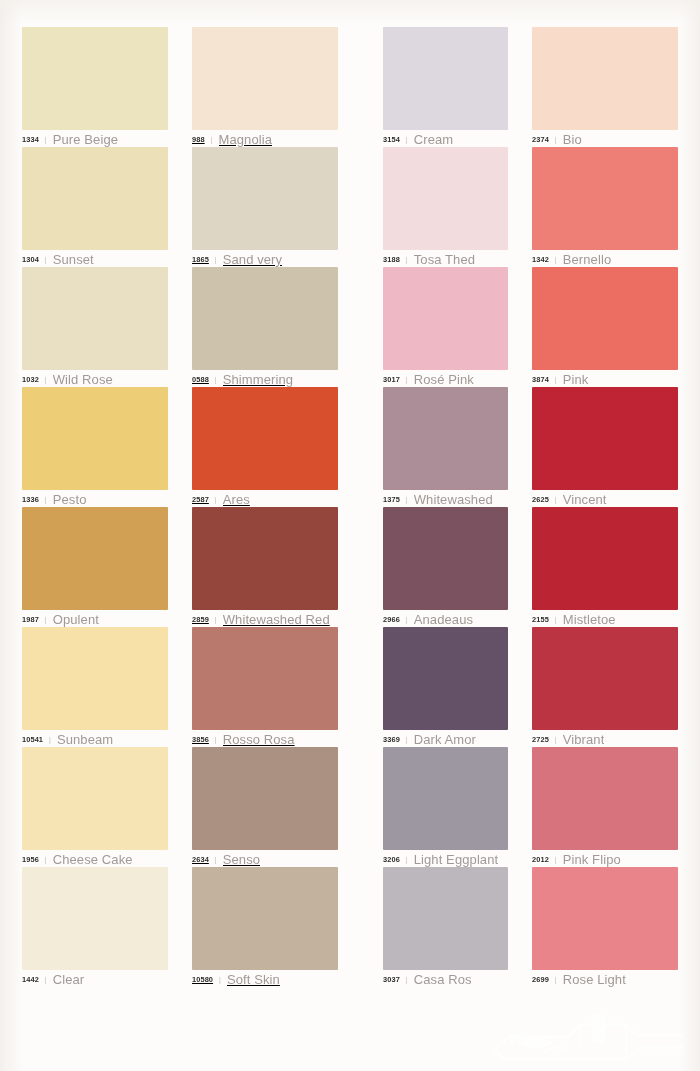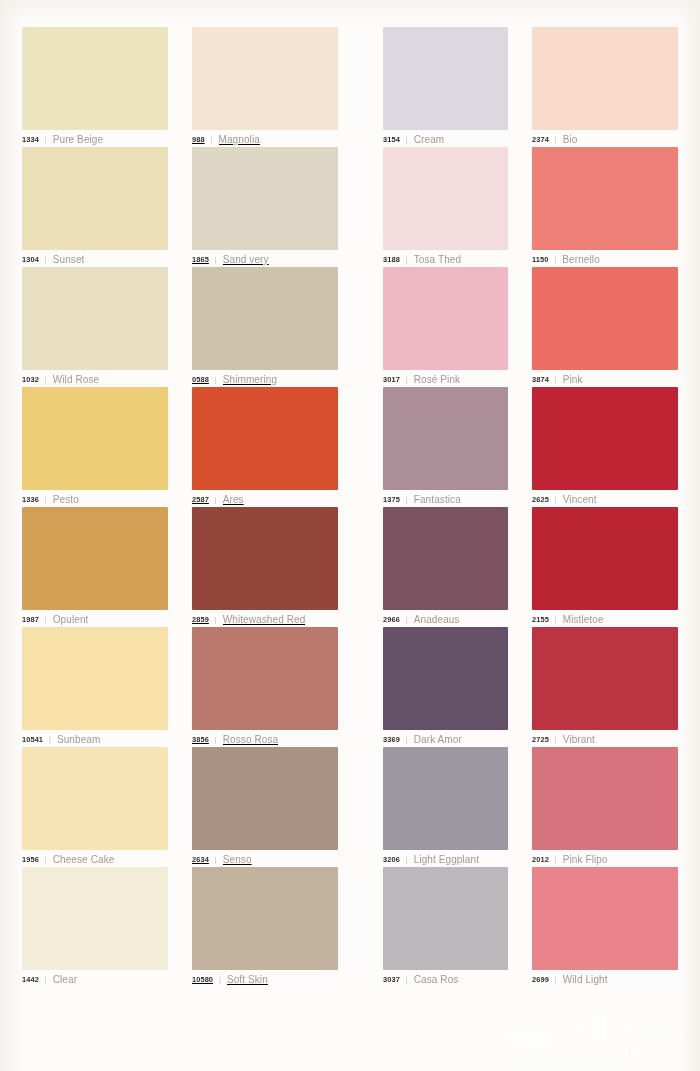--- a/index.html
+++ b/index.html
@@ -84,21 +84,21 @@
     color: #2c2c2c;
     letter-spacing: 0.1px;
   }
 
   .swatch-sep {
     font-size: 7.2px;
     color: #bdbdbd;
   }
 
   .swatch-name {
-    font-size: 10px;
+    font-size: 13px;
     color: #a09a96;
     letter-spacing: 0.1px;
     overflow: hidden;
     text-overflow: ellipsis;
   }
 
   
   #watermark {
     position: absolute;
     right: 8px;
@@ -178,21 +178,21 @@
     <div class="swatch-caption">
       <span class="swatch-code">3188</span>
       <span class="swatch-sep">|</span>
       <span class="swatch-name">Tosa Thed</span>
     </div>
   </div>
 
   <div class="swatch-cell">
     <div class="swatch-chip" style="background: rgb(237, 127, 119);"></div>
     <div class="swatch-caption">
-      <span class="swatch-code">1150</span>
+      <span class="swatch-code">1342</span>
       <span class="swatch-sep">|</span>
       <span class="swatch-name">Bernello</span>
     </div>
   </div>
 
   <div class="swatch-cell">
     <div class="swatch-chip" style="background: rgb(233, 224, 195);"></div>
     <div class="swatch-caption">
       <span class="swatch-code">1032</span>
       <span class="swatch-sep">|</span>
@@ -243,21 +243,21 @@
       <span class="swatch-sep">|</span>
       <span class="swatch-name">Ares</span>
     </div>
   </div>
 
   <div class="swatch-cell">
     <div class="swatch-chip" style="background: rgb(172, 142, 152);"></div>
     <div class="swatch-caption">
       <span class="swatch-code">1375</span>
       <span class="swatch-sep">|</span>
-      <span class="swatch-name">Fantastica</span>
+      <span class="swatch-name">Whitewashed</span>
     </div>
   </div>
 
   <div class="swatch-cell">
     <div class="swatch-chip" style="background: rgb(191, 36, 52);"></div>
     <div class="swatch-caption">
       <span class="swatch-code">2625</span>
       <span class="swatch-sep">|</span>
       <span class="swatch-name">Vincent</span>
     </div>
@@ -396,21 +396,21 @@
       <span class="swatch-sep">|</span>
       <span class="swatch-name">Casa Ros</span>
     </div>
   </div>
 
   <div class="swatch-cell">
     <div class="swatch-chip" style="background: rgb(232, 132, 138);"></div>
     <div class="swatch-caption">
       <span class="swatch-code">2699</span>
       <span class="swatch-sep">|</span>
-      <span class="swatch-name">Wild Light</span>
+      <span class="swatch-name">Rose Light</span>
     </div>
   </div>
 </div>
 
   <div id="watermark">
     <svg viewBox="0 0 216 58" xmlns="http://www.w3.org/2000/svg" aria-hidden="true">
       <g fill="none" stroke="#ffffff" stroke-width="2.4" stroke-linejoin="round" stroke-linecap="round" opacity="0.95">
         <path d="M18 44 L32 30 L92 30 L104 18 L150 18 L160 28 L206 28"></path>
         <path d="M18 44 L30 52 L150 52 L166 40 L206 40"></path>
         <path d="M104 18 L104 40"></path>

